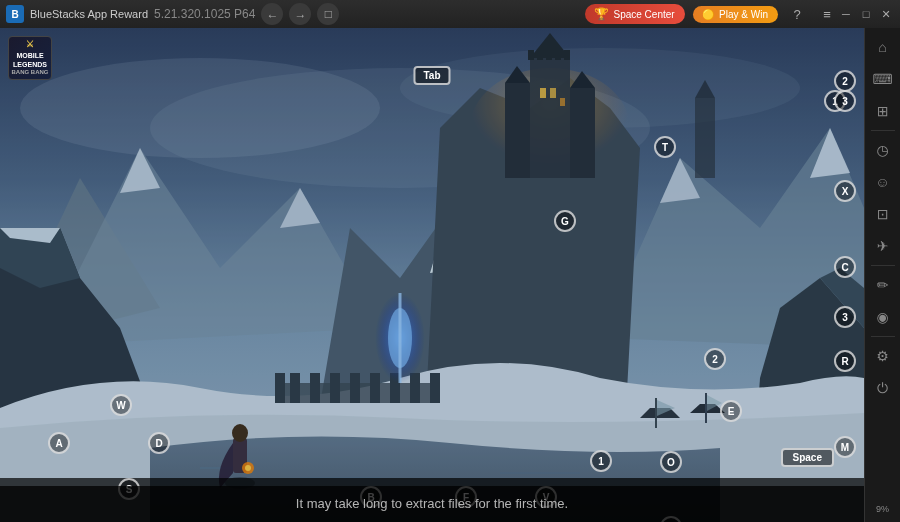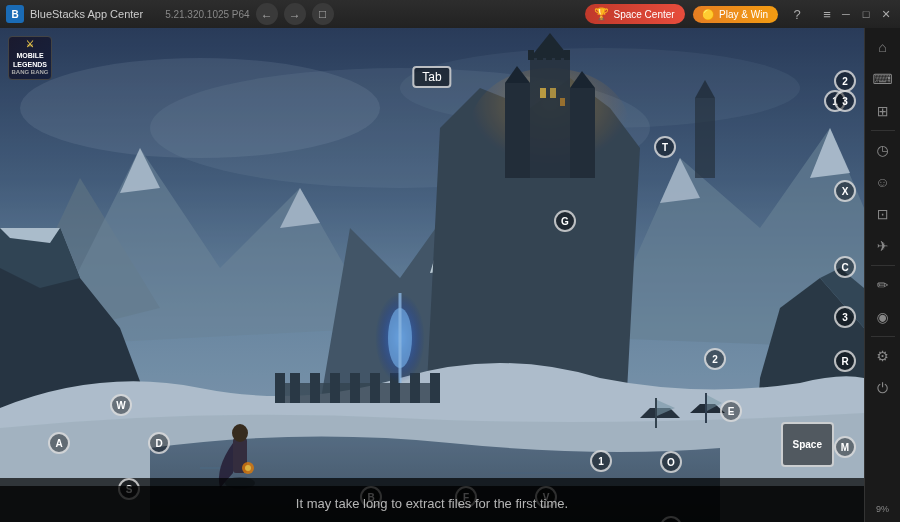--- a/index.html
+++ b/index.html
@@ -29,22 +29,22 @@
       border-radius: 3px;
       display: flex; align-items: center; justify-content: center;
       font-size: 10px; color: white; font-weight: bold;
     }
     .app-title {
       color: #ccc;
       font-size: 11px;
     }
     .app-version {
       color: #888;
-      font-size: 10px;
-      margin-left: 16px;
+      font-size: 12px;
+      margin-left: 0;
     }
     .nav-btn {
       width: 22px; height: 22px;
       border-radius: 50%;
       background: #3a3a3a;
       border: none;
       color: #aaa;
       cursor: pointer;
       display: flex; align-items: center; justify-content: center;
       font-size: 12px;
@@ -149,37 +149,37 @@
       z-index: 10;
     }
 
     .key-tab {
       position: absolute;
       top: 38px; left: 50%;
       transform: translateX(-50%);
       background: rgba(0,0,0,0.5);
       border: 2px solid rgba(255,255,255,0.7);
       color: white;
-      font-size: 12px;
-      font-weight: normal;
+      font-size: 10px;
+      font-weight: bold;
       padding: 2px 8px;
       border-radius: 4px;
       cursor: pointer;
       z-index: 10;
     }
 
     .key-space {
       position: absolute;
       bottom: 55px; right: 30px;
       background: rgba(0,0,0,0.5);
       border: 2px solid rgba(255,255,255,0.7);
       color: white;
       font-size: 10px;
       font-weight: bold;
-      padding: 15px 10px;
+      padding: 2px 10px;
       border-radius: 4px;
       cursor: pointer;
       z-index: 10;
     }
 
     
     #bottom-bar {
       position: absolute;
       bottom: 0;
       left: 0;
@@ -256,21 +256,21 @@
       text-align: center;
       line-height: 1.2;
     }
   </style>
 </head>
 <body>
 
 <div id="titlebar">
   <div id="titlebar-left">
     <div class="app-logo">B</div>
-    <span class="app-title">BlueStacks App Center</span>
+    <span class="app-title">BlueStacks App Reward</span>
     <span class="app-version">5.21.320.1025  P64</span>
     <button class="nav-btn">←</button>
     <button class="nav-btn">→</button>
     <button class="nav-btn">□</button>
   </div>
   <div id="titlebar-center">
     <button class="reward-btn">
       <span class="reward-icon">🏆</span>
       <span>Space Center</span>
     </button>

